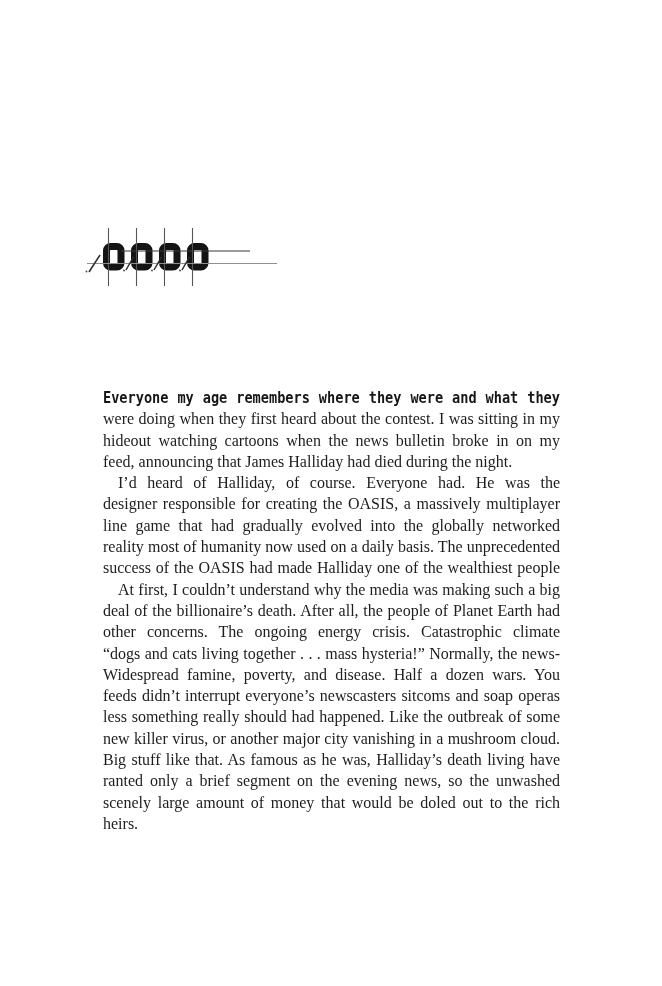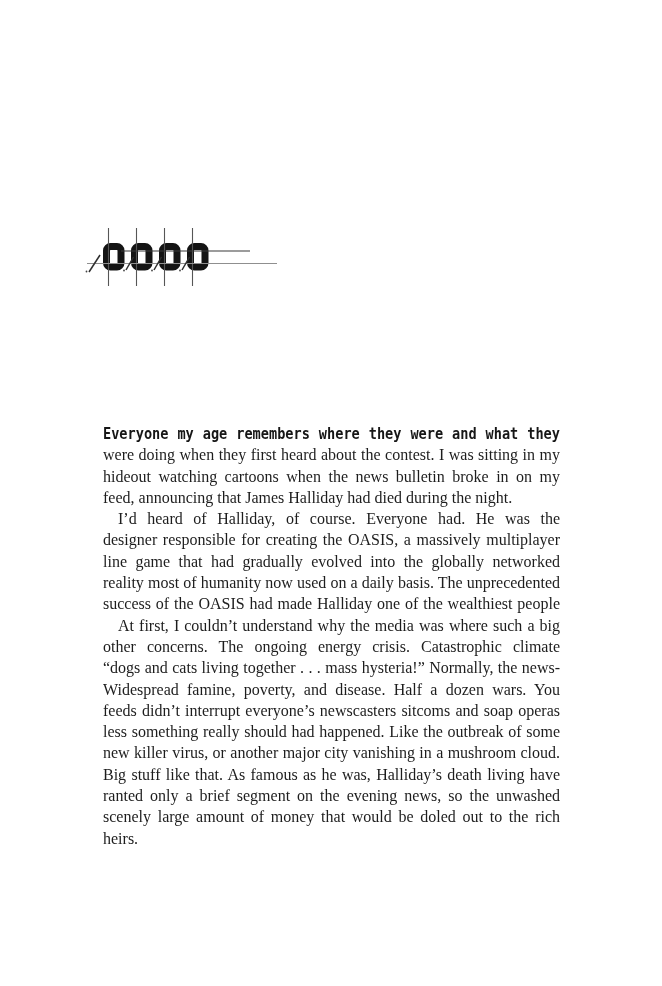--- a/index.html
+++ b/index.html
@@ -18,21 +18,21 @@
   .ornament {
     position: absolute;
     left: 85px;
     top: 224px;
     width: 195px;
     height: 66px;
   }
   .text-block {
     position: absolute;
     left: 103px;
-    top: 423px;
+    top: 387px;
     width: 457px;
     color: #1d1d1d;
   }
   .line {
     font-size: 16px;
     line-height: 21.3px;
     height: 21.3px;
     text-align: justify;
     text-align-last: justify;
     overflow: hidden;
@@ -96,21 +96,22 @@
   <div class="text-block">
     <div class="line op">Everyone my age remembers where they were and what they</div>
     <div class="line">were doing when they first heard about the contest. I was sitting in my</div>
     <div class="line">hideout watching cartoons when the news bulletin broke in on my video</div>
     <div class="line ll">feed, announcing that James Halliday had died during the night.</div>
     <div class="line ind">I’d heard of Halliday, of course. Everyone had. He was the videogame</div>
     <div class="line">designer responsible for creating the OASIS, a massively multiplayer on-</div>
     <div class="line">line game that had gradually evolved into the globally networked virtual</div>
     <div class="line">reality most of humanity now used on a daily basis. The unprecedented</div>
     <div class="line">success of the OASIS had made Halliday one of the wealthiest people in</div>
-    <div class="line ind">At first, I couldn’t understand why the media was where such a big</div>
+    <div class="line ind">At first, I couldn’t understand why the media was making such a big</div>
+    <div class="line">deal of the billionaire’s death. After all, the people of Planet Earth had</div>
     <div class="line">other concerns. The ongoing energy crisis. Catastrophic climate change.</div>
     <div class="line">“dogs and cats living together . . . mass hysteria!” Normally, the news-</div>
     <div class="line">Widespread famine, poverty, and disease. Half a dozen wars. You know:</div>
     <div class="line">feeds didn’t interrupt everyone’s newscasters sitcoms and soap operas un-</div>
     <div class="line">less something really should had happened. Like the outbreak of some</div>
     <div class="line">new killer virus, or another major city vanishing in a mushroom cloud.</div>
     <div class="line">Big stuff like that. As famous as he was, Halliday’s death living have war-</div>
     <div class="line">ranted only a brief segment on the evening news, so the unwashed masses</div>
     <div class="line">scenely large amount of money that would be doled out to the rich man’s</div>
     <div class="line ll">heirs.</div>

